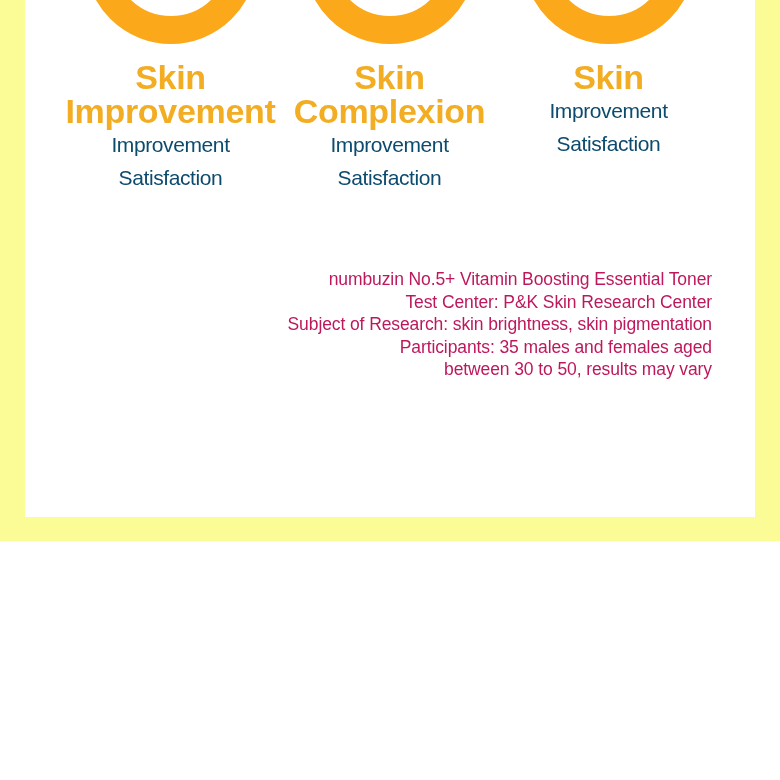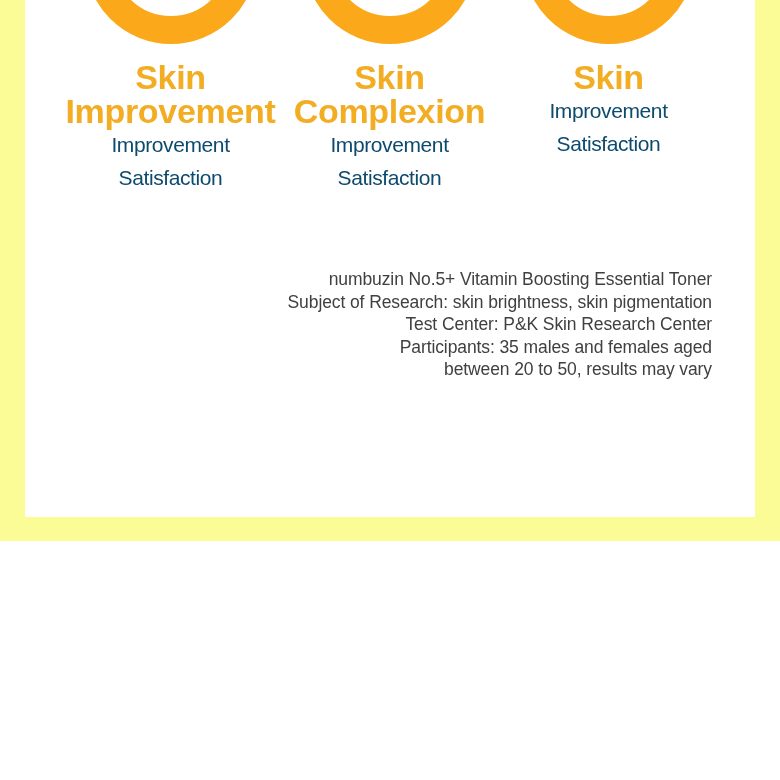--- a/index.html
+++ b/index.html
@@ -96,21 +96,21 @@
     padding: 0;
   }
 
   
   .study-info {
     position: absolute;
     left: 0;
     top: 268px;
     width: 687px;
     text-align: right;
-    color: #404040;
+    color: #be185d;
     font-size: 17.5px;
     line-height: 22.6px;
     letter-spacing: -0.1px;
   }
   .study-line {
     display: block;
     white-space: nowrap;
   }
 </style>
 </head>
@@ -166,21 +166,21 @@
           <div class="stat-sub">
             <div>Improvement</div>
             <div>Satisfaction</div>
           </div>
         </div>
 
       </div>
 
       <div class="study-info">
         <span class="study-line">numbuzin No.5+ Vitamin Boosting Essential Toner</span>
+        <span class="study-line">Test Center: P&amp;K Skin Research Center</span>
         <span class="study-line">Subject of Research: skin brightness, skin pigmentation</span>
-        <span class="study-line">Test Center: P&amp;K Skin Research Center</span>
         <span class="study-line">Participants: 35 males and females aged</span>
-        <span class="study-line">between 20 to 50, results may vary</span>
+        <span class="study-line">between 30 to 50, results may vary</span>
       </div>
 
     </div>
   </div>
 </div>
 
 </body></html>

